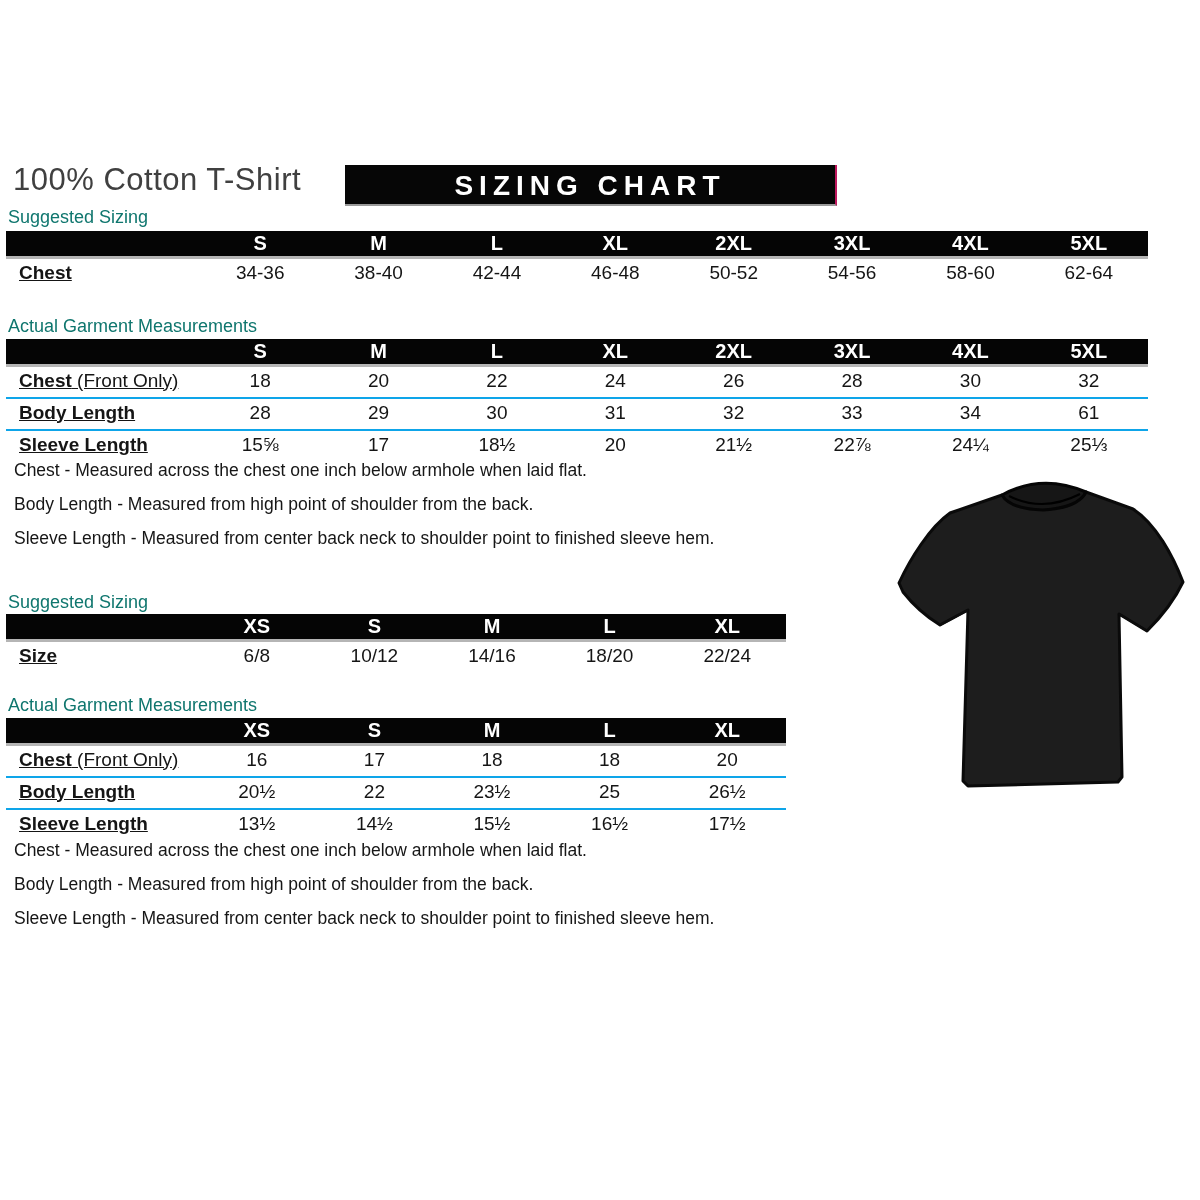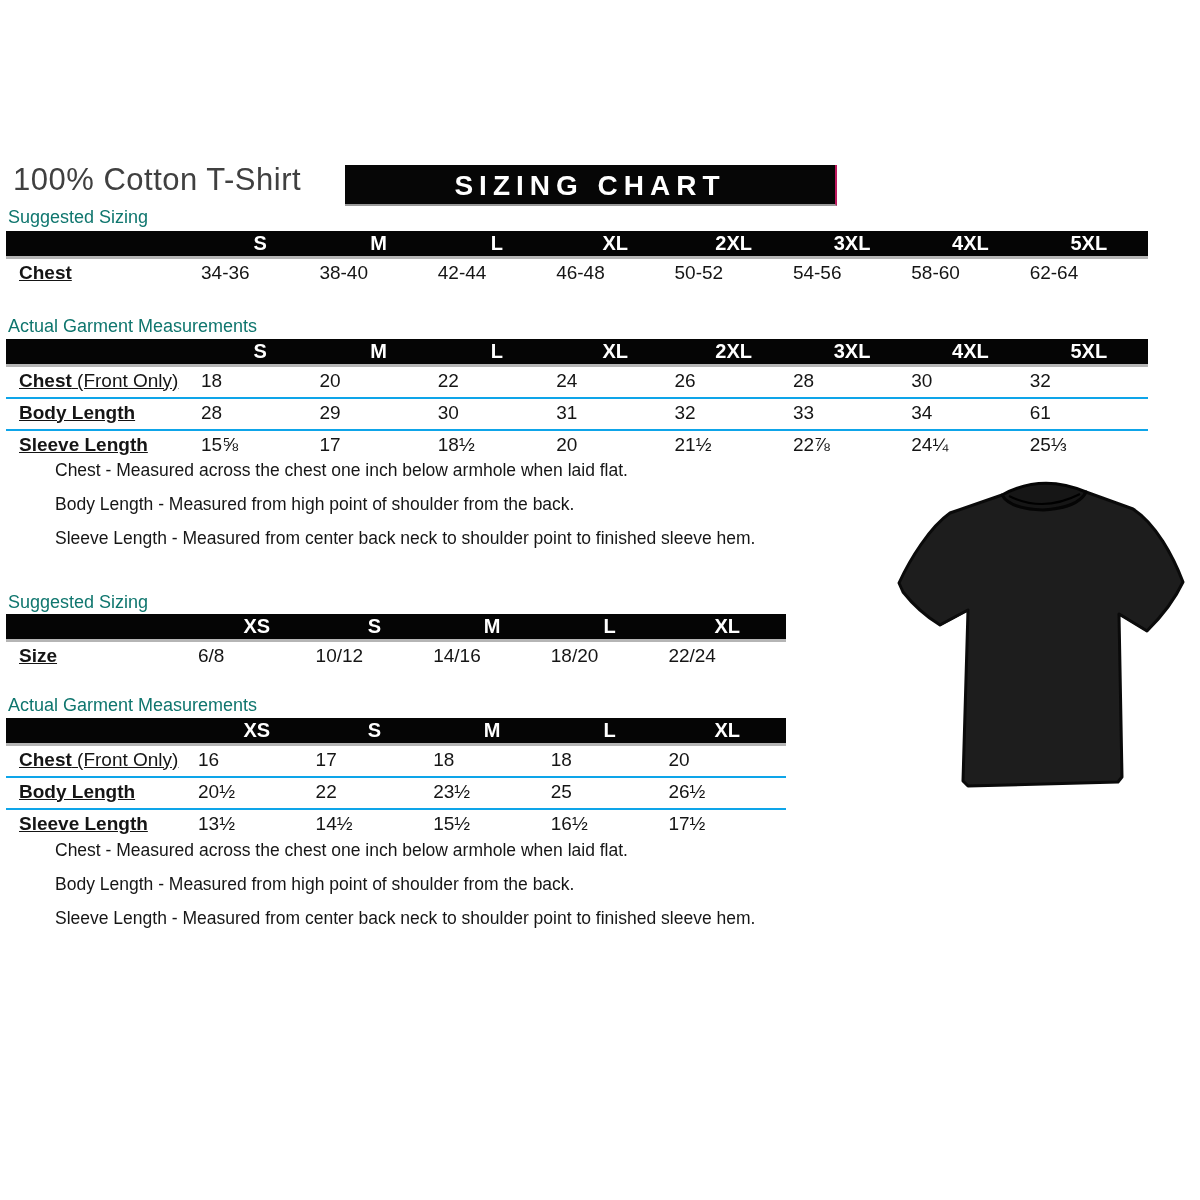--- a/index.html
+++ b/index.html
@@ -23,31 +23,31 @@
     position:absolute; left:8px; top:545px;
     font-size:29px; font-weight:bold; color:#0d0d0d;
   }
   .table-wrap { position:absolute; }
   .size-table { border-collapse:collapse; width:100%; table-layout:fixed; }
   .size-table thead th {
     background:#050505; color:#ffffff; font-weight:bold; font-size:20px;
     height:26px; text-align:center; border-bottom:3px solid #b5b5b5; padding:0;
   }
   .size-table tbody td {
-    text-align:left; font-size:19px; color:#151515; padding:3px 0 5px 0;
+    text-align:center; font-size:19px; color:#151515; padding:3px 0 5px 0;
     height:29px; vertical-align:middle;
   }
   .size-table td.row-label { text-align:left; padding-left:13px; white-space:nowrap;text-decoration:underline; }
   .size-table td.row-label b { font-weight:bold; }
   .size-table td.row-label .suffix { font-weight:normal; }
   .adult .label-col { width:195px; }
   .youth .label-col { width:192px; }
   .lined tbody tr + tr td { border-top:2px solid #0ea5e9; }
   .notes { position:absolute; font-size:17.5px; color:#161616; }
-  .notes .note-line { margin-bottom:13px;margin-left:41px; }
+  .notes .note-line { margin-bottom:13px; }
   .tshirt { position:absolute; left:888px; top:463px; width:312px; height:352px; }
 </style>
 </head>
 <body>
 
 <div class="canvas">
 
   <div class="page-title">100% Cotton T-Shirt</div>
 
   <div class="banner">SIZING CHART</div>

